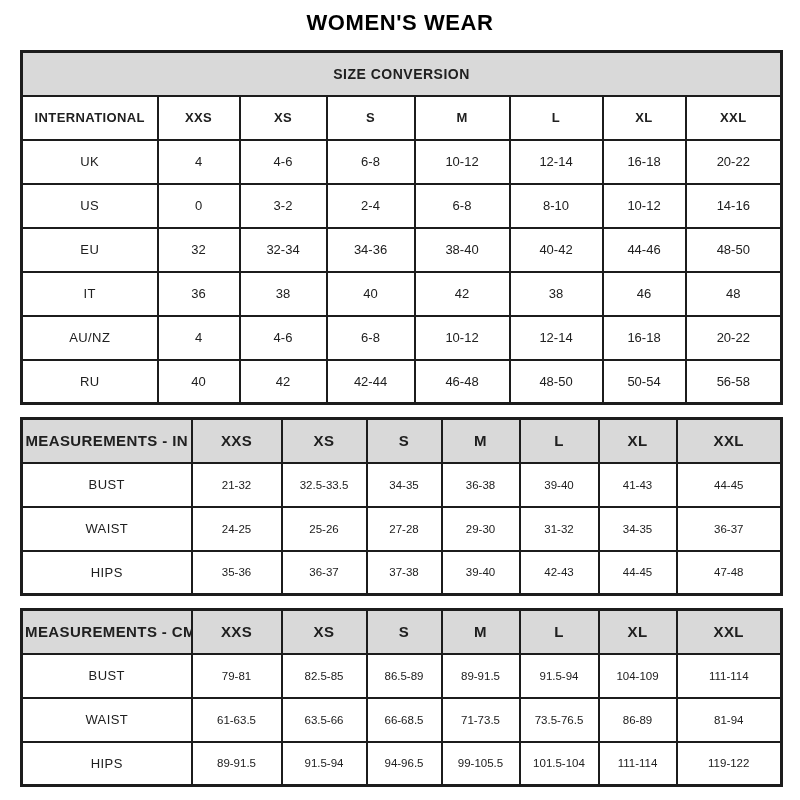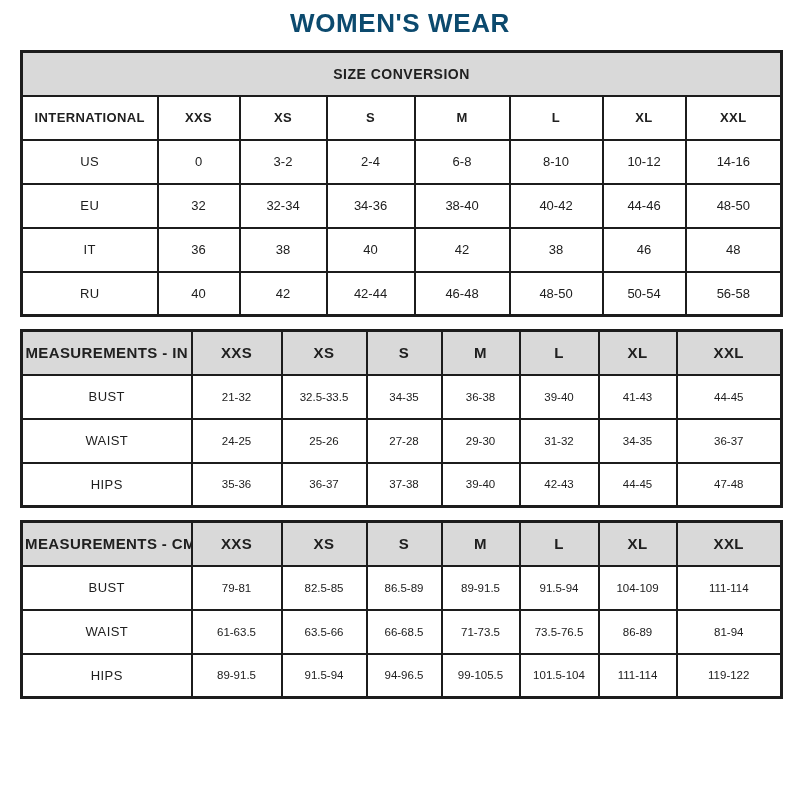--- a/index.html
+++ b/index.html
@@ -8,25 +8,25 @@
     width: 800px; height: 800px;
     background: #ffffff;
     color: #202020;
     font-family: "Liberation Sans", sans-serif;
     padding: 8px 20px 0 20px;
     overflow: hidden;
   }
   .page-title {
     margin: 0 0 10px 0;
     text-align: center;
-    font-size: 26px;
+    font-size: 22px;
     font-weight: 700;
     letter-spacing: 0.6px;
     line-height: 30px;
-    color: #0c4a6e;
+    color: #000000;
   }
   table {
     border-collapse: collapse;
     table-layout: fixed;
     width: 760px;
     margin: 12px 0 7px 0;
     border: 3px solid var(--border-color, #1c1c1c);
   }
   th, td {
     border: 2px solid var(--border-color, #1c1c1c);
@@ -85,20 +85,30 @@
         <th class="conv-head">XS</th>
         <th class="conv-head">S</th>
         <th class="conv-head">M</th>
         <th class="conv-head">L</th>
         <th class="conv-head">XL</th>
         <th class="conv-head">XXL</th>
       </tr>
     </thead>
   <tbody>
       <tr>
+        <td class="label">UK</td>
+        <td class="val">4</td>
+        <td class="val">4-6</td>
+        <td class="val">6-8</td>
+        <td class="val">10-12</td>
+        <td class="val">12-14</td>
+        <td class="val">16-18</td>
+        <td class="val">20-22</td>
+      </tr>
+      <tr>
         <td class="label">US</td>
         <td class="val">0</td>
         <td class="val">3-2</td>
         <td class="val">2-4</td>
         <td class="val">6-8</td>
         <td class="val">8-10</td>
         <td class="val">10-12</td>
         <td class="val">14-16</td>
       </tr>
       <tr>
@@ -113,20 +123,30 @@
       </tr>
       <tr>
         <td class="label">IT</td>
         <td class="val">36</td>
         <td class="val">38</td>
         <td class="val">40</td>
         <td class="val">42</td>
         <td class="val">38</td>
         <td class="val">46</td>
         <td class="val">48</td>
+      </tr>
+      <tr>
+        <td class="label">AU/NZ</td>
+        <td class="val">4</td>
+        <td class="val">4-6</td>
+        <td class="val">6-8</td>
+        <td class="val">10-12</td>
+        <td class="val">12-14</td>
+        <td class="val">16-18</td>
+        <td class="val">20-22</td>
       </tr>
       <tr>
         <td class="label">RU</td>
         <td class="val">40</td>
         <td class="val">42</td>
         <td class="val">42-44</td>
         <td class="val">46-48</td>
         <td class="val">48-50</td>
         <td class="val">50-54</td>
         <td class="val">56-58</td>

